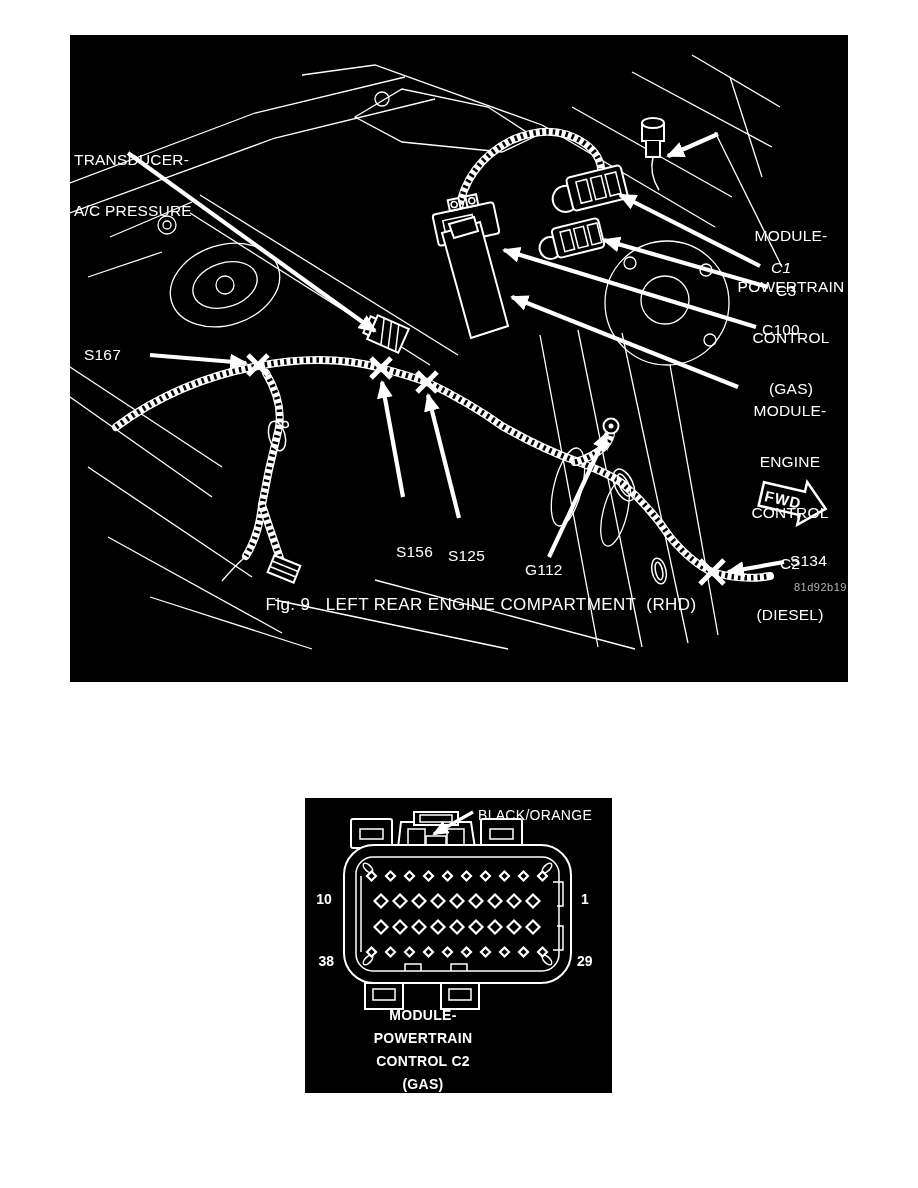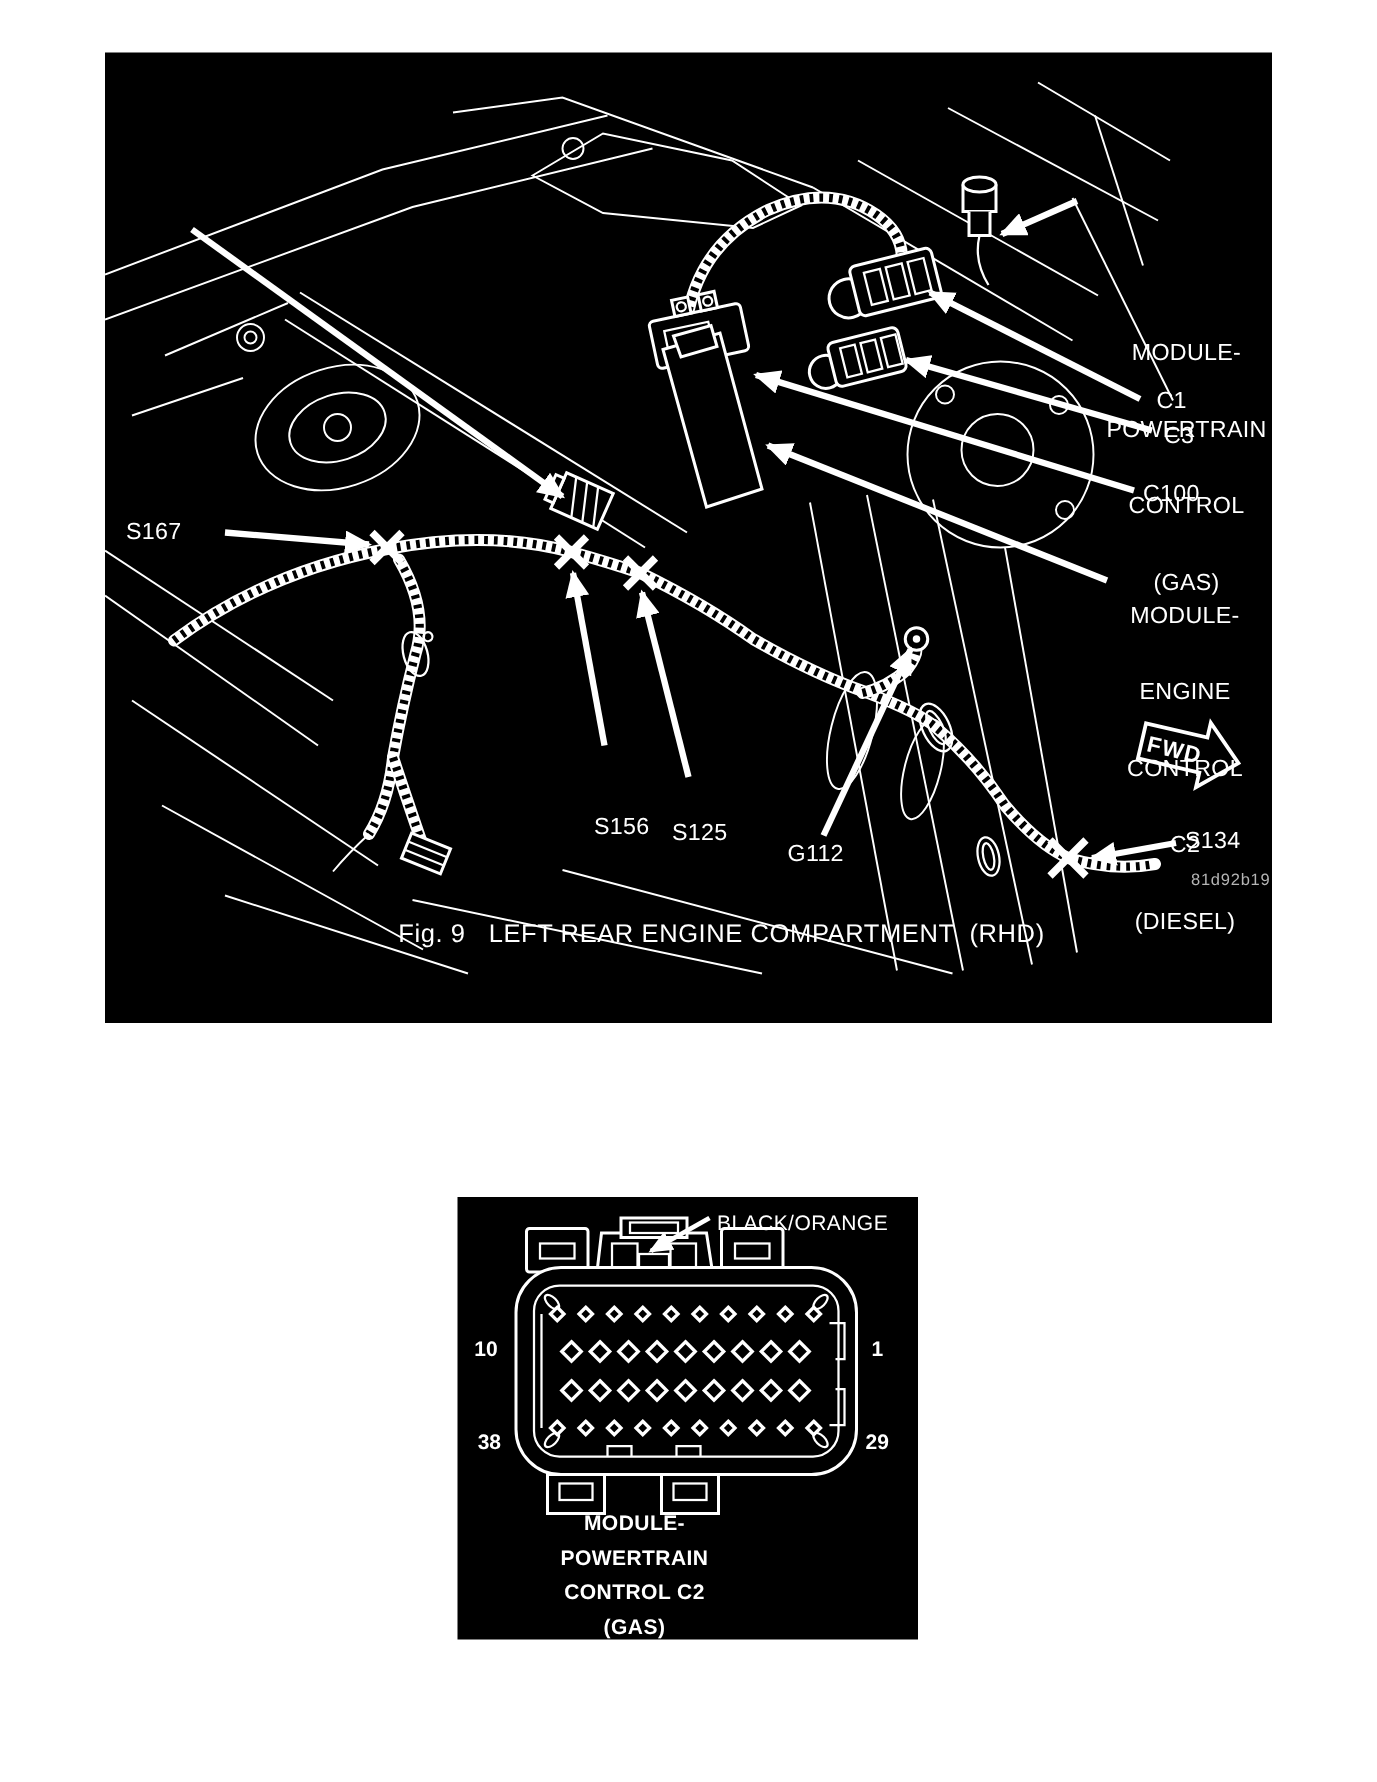--- a/index.html
+++ b/index.html
@@ -3,21 +3,21 @@
 <meta charset="utf-8">
 <style>
   html,body{margin:0;padding:0;background:#ffffff;}
   body{width:918px;height:1188px;position:relative;font-family:"Liberation Sans",sans-serif;overflow:hidden;}
   .fig{position:absolute;background:#000;overflow:hidden;}
   #fig9{left:70px;top:35px;width:778px;height:647px;}
   #figconn{left:305px;top:798px;width:307px;height:295px;}
   .fig svg{position:absolute;left:0;top:0;}
   .lbl{position:absolute;color:#fff;font-size:15.5px;line-height:17px;letter-spacing:.2px;white-space:pre;}
   .ctr{text-align:center;}
-  .caption{position:absolute;left:0;right:0;top:578px;text-align:center;color:#fff;font-size:17px;letter-spacing:.4px;white-space:pre;padding-left:44px;}
+  .caption{position:absolute;left:0;right:0;top:560px;text-align:center;color:#fff;font-size:17px;letter-spacing:.4px;white-space:pre;padding-left:44px;}
   .artcode{position:absolute;left:724px;top:546px;color:#b5b5b5;font-size:11px;letter-spacing:.5px;}
   .pinlbl{position:absolute;color:#fff;font-size:14px;font-weight:bold;}
   .wirelbl{position:absolute;left:173px;top:9px;color:#fff;font-size:14px;letter-spacing:.3px;}
   .conn-name{position:absolute;left:30px;top:206px;width:176px;text-align:center;color:#fff;font-weight:bold;font-size:14px;letter-spacing:.3px;}
   .conn-name div{line-height:23px;}
   
   .s{stroke:#fff;stroke-width:1.3;fill:none;}
   .hb{stroke:#fff;stroke-width:8;fill:none;stroke-linecap:round;}
   .hr{stroke:#000;stroke-width:5.5;fill:none;stroke-dasharray:2.5 4;}
   .ld{stroke:#fff;stroke-width:4.2;fill:none;marker-end:url(#ah);}
@@ -180,27 +180,31 @@
       <line class="ld" x1="479" y1="522" x2="537" y2="398"></line>
       <line class="ld" x1="714" y1="527" x2="658" y2="537"></line>
     </g>
 
     <g transform="translate(692,456) rotate(13)">
       <polygon points="0,-9 42,-9 42,-19 66,3 42,25 42,15 0,15" fill="#000" stroke="#fff" stroke-width="2.5"></polygon>
       <text class="fwdtxt" x="4" y="9">FWD</text>
     </g>
   </svg>
 
+  <div class="lbl" style="left:4px;top:82px;">
+    <div>TRANSDUCER-</div>
+    <div>A/C PRESSURE</div>
+  </div>
   <div class="lbl ctr" style="left:662px;top:158px;width:118px;">
     <div>MODULE-</div>
     <div>POWERTRAIN</div>
     <div>CONTROL</div>
     <div>(GAS)</div>
   </div>
-  <div class="lbl" style="left:701px;top:224px;">C1</div>
+  <div class="lbl" style="left:701px;top:224px;font-style:italic;">C1</div>
   <div class="lbl" style="left:706px;top:247px;">C3</div>
   <div class="lbl" style="left:692px;top:286px;">C100</div>
   <div class="lbl ctr" style="left:660px;top:333px;width:120px;">
     <div>MODULE-</div>
     <div>ENGINE</div>
     <div>CONTROL</div>
     <div>C2</div>
     <div>(DIESEL)</div>
   </div>
   <div class="lbl" style="left:14px;top:311px;">S167</div>

